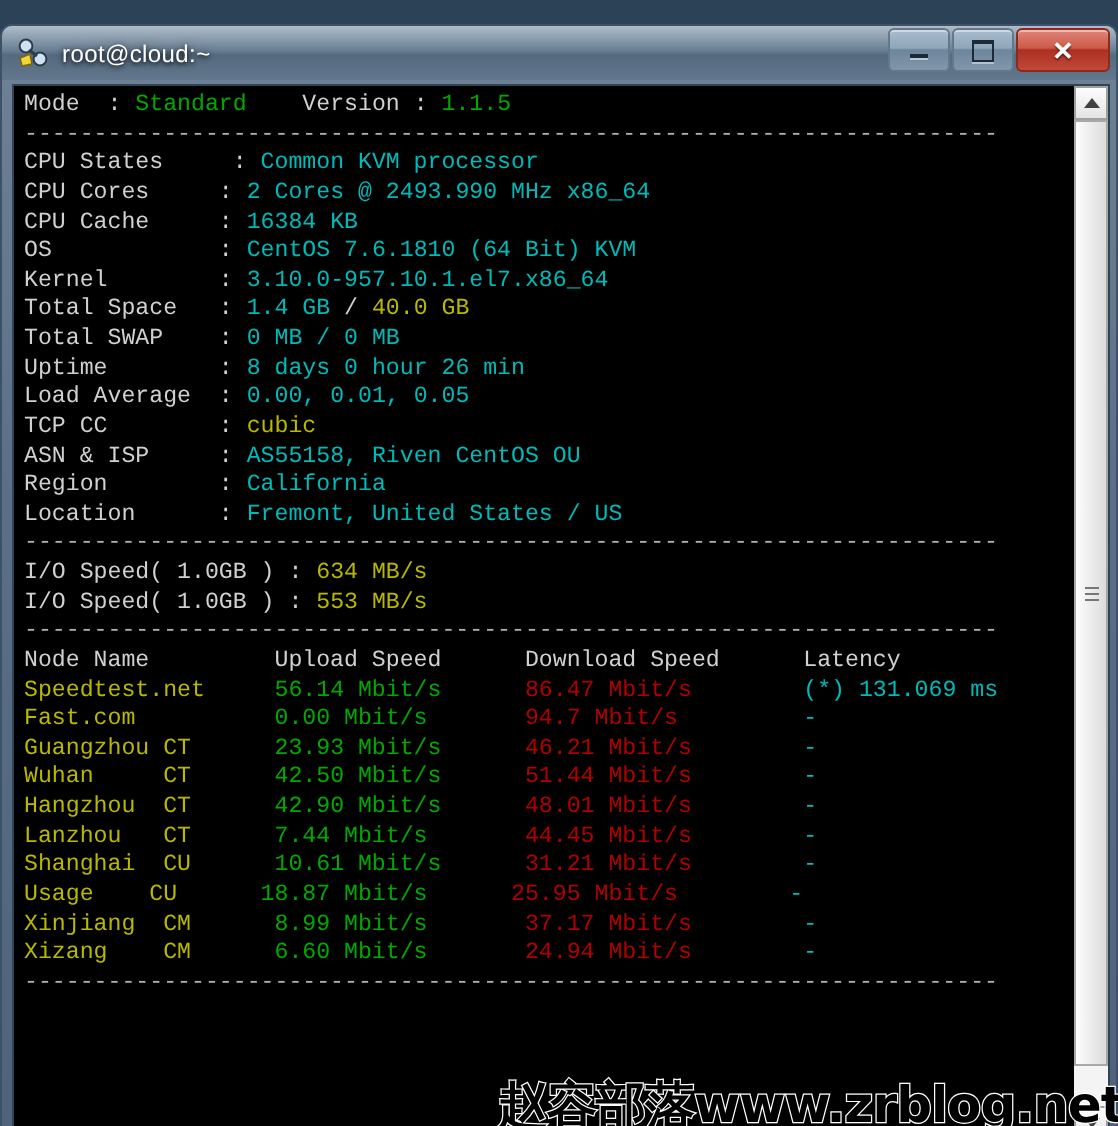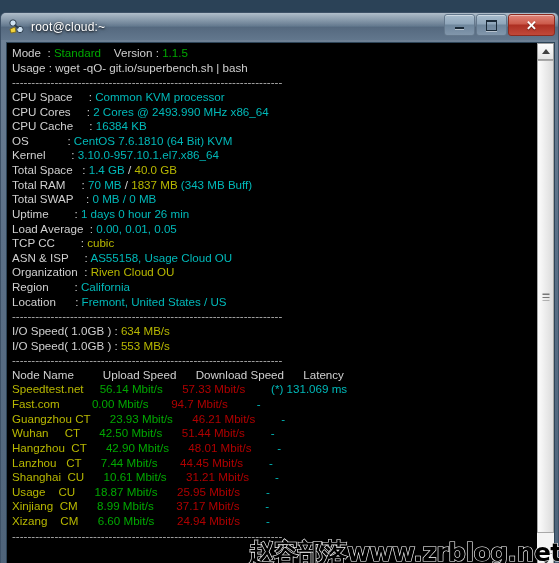--- a/index.html
+++ b/index.html
@@ -133,21 +133,21 @@
   .term {
     flex: 1 1 auto;
     position: relative;
     overflow: hidden;
     background: #000000;
     padding: 3px 0 0 5px;
     box-sizing: border-box;
   }
 
   .line {
-    font-family: Liberation Sans, sans-serif;
+    font-family: Liberation Mono, monospace;
     font-size: 11.6px;
     line-height: 14.62px;
     white-space: pre;
     color: #d8d8d8;
     letter-spacing: 0px;
   }
 
   
   .c-white  { color: #d0d0d0; }
   .c-cyan   { color: #00b9b9; }
@@ -261,43 +261,40 @@
       <div class="wbtn close">
         <span class="glyph">✕</span>
       </div>
     </div>
   </div>
 
   <div class="client">
 
     <div class="term" id="term">
         <div class="line"><span class="c-white">Mode  : </span><span class="c-green">Standard</span><span class="c-white">    Version : </span><span class="c-green">1.1.5</span></div>
-        <div class="line"><span class="c-white">Usage : </span><span class="c-white">wget -qO- git.io/superbench.sh | bash</span></div>
         <div class="line"><span class="c-dash">----------------------------------------------------------------------</span></div>
-        <div class="line"><span class="c-white">CPU Space     : </span><span class="c-cyan">Common KVM processor</span></div>
+        <div class="line"><span class="c-white">CPU States     : </span><span class="c-cyan">Common KVM processor</span></div>
         <div class="line"><span class="c-white">CPU Cores     : </span><span class="c-cyan">2 Cores @ 2493.990 MHz x86_64</span></div>
         <div class="line"><span class="c-white">CPU Cache     : </span><span class="c-cyan">16384 KB</span></div>
         <div class="line"><span class="c-white">OS            : </span><span class="c-cyan">CentOS 7.6.1810 (64 Bit) KVM</span></div>
         <div class="line"><span class="c-white">Kernel        : </span><span class="c-cyan">3.10.0-957.10.1.el7.x86_64</span></div>
         <div class="line"><span class="c-white">Total Space   : </span><span class="c-cyan">1.4 GB </span><span class="c-white">/ </span><span class="c-yellow">40.0 GB</span></div>
-        <div class="line"><span class="c-white">Total RAM     : </span><span class="c-cyan">70 MB </span><span class="c-white">/ </span><span class="c-yellow">1837 MB </span><span class="c-cyan">(343 MB Buff)</span></div>
         <div class="line"><span class="c-white">Total SWAP    : </span><span class="c-cyan">0 MB / 0 MB</span></div>
-        <div class="line"><span class="c-white">Uptime        : </span><span class="c-cyan">1 days 0 hour 26 min</span></div>
+        <div class="line"><span class="c-white">Uptime        : </span><span class="c-cyan">8 days 0 hour 26 min</span></div>
         <div class="line"><span class="c-white">Load Average  : </span><span class="c-cyan">0.00, 0.01, 0.05</span></div>
         <div class="line"><span class="c-white">TCP CC        : </span><span class="c-yellow">cubic</span></div>
-        <div class="line"><span class="c-white">ASN &amp; ISP     : </span><span class="c-cyan">AS55158, Usage Cloud OU</span></div>
-        <div class="line"><span class="c-white">Organization  : </span><span class="c-yellow">Riven Cloud OU</span></div>
+        <div class="line"><span class="c-white">ASN &amp; ISP     : </span><span class="c-cyan">AS55158, Riven CentOS OU</span></div>
         <div class="line"><span class="c-white">Region        : </span><span class="c-cyan">California</span></div>
         <div class="line"><span class="c-white">Location      : </span><span class="c-cyan">Fremont, United States / US</span></div>
         <div class="line"><span class="c-dash">----------------------------------------------------------------------</span></div>
         <div class="line"><span class="c-white">I/O Speed( 1.0GB ) : </span><span class="c-yellow">634 MB/s</span></div>
         <div class="line"><span class="c-white">I/O Speed( 1.0GB ) : </span><span class="c-yellow">553 MB/s</span></div>
         <div class="line"><span class="c-dash">----------------------------------------------------------------------</span></div>
         <div class="line"><span class="c-white">Node Name         Upload Speed      Download Speed      Latency</span></div>
-        <div class="line"><span class="c-yellow">Speedtest.net     </span><span class="c-green">56.14 Mbit/s      </span><span class="c-red">57.33 Mbit/s        </span><span class="c-cyan">(*) 131.069 ms</span></div>
+        <div class="line"><span class="c-yellow">Speedtest.net     </span><span class="c-green">56.14 Mbit/s      </span><span class="c-red">86.47 Mbit/s        </span><span class="c-cyan">(*) 131.069 ms</span></div>
         <div class="line"><span class="c-yellow">Fast.com          </span><span class="c-green">0.00 Mbit/s       </span><span class="c-red">94.7 Mbit/s         </span><span class="c-cyan">-</span></div>
         <div class="line"><span class="c-yellow">Guangzhou CT      </span><span class="c-green">23.93 Mbit/s      </span><span class="c-red">46.21 Mbit/s        </span><span class="c-cyan">-</span></div>
         <div class="line"><span class="c-yellow">Wuhan     CT      </span><span class="c-green">42.50 Mbit/s      </span><span class="c-red">51.44 Mbit/s        </span><span class="c-cyan">-</span></div>
         <div class="line"><span class="c-yellow">Hangzhou  CT      </span><span class="c-green">42.90 Mbit/s      </span><span class="c-red">48.01 Mbit/s        </span><span class="c-cyan">-</span></div>
         <div class="line"><span class="c-yellow">Lanzhou   CT      </span><span class="c-green">7.44 Mbit/s       </span><span class="c-red">44.45 Mbit/s        </span><span class="c-cyan">-</span></div>
         <div class="line"><span class="c-yellow">Shanghai  CU      </span><span class="c-green">10.61 Mbit/s      </span><span class="c-red">31.21 Mbit/s        </span><span class="c-cyan">-</span></div>
         <div class="line"><span class="c-yellow">Usage    CU      </span><span class="c-green">18.87 Mbit/s      </span><span class="c-red">25.95 Mbit/s        </span><span class="c-cyan">-</span></div>
         <div class="line"><span class="c-yellow">Xinjiang  CM      </span><span class="c-green">8.99 Mbit/s       </span><span class="c-red">37.17 Mbit/s        </span><span class="c-cyan">-</span></div>
         <div class="line"><span class="c-yellow">Xizang    CM      </span><span class="c-green">6.60 Mbit/s       </span><span class="c-red">24.94 Mbit/s        </span><span class="c-cyan">-</span></div>
         <div class="line"><span class="c-dash">----------------------------------------------------------------------</span></div>

